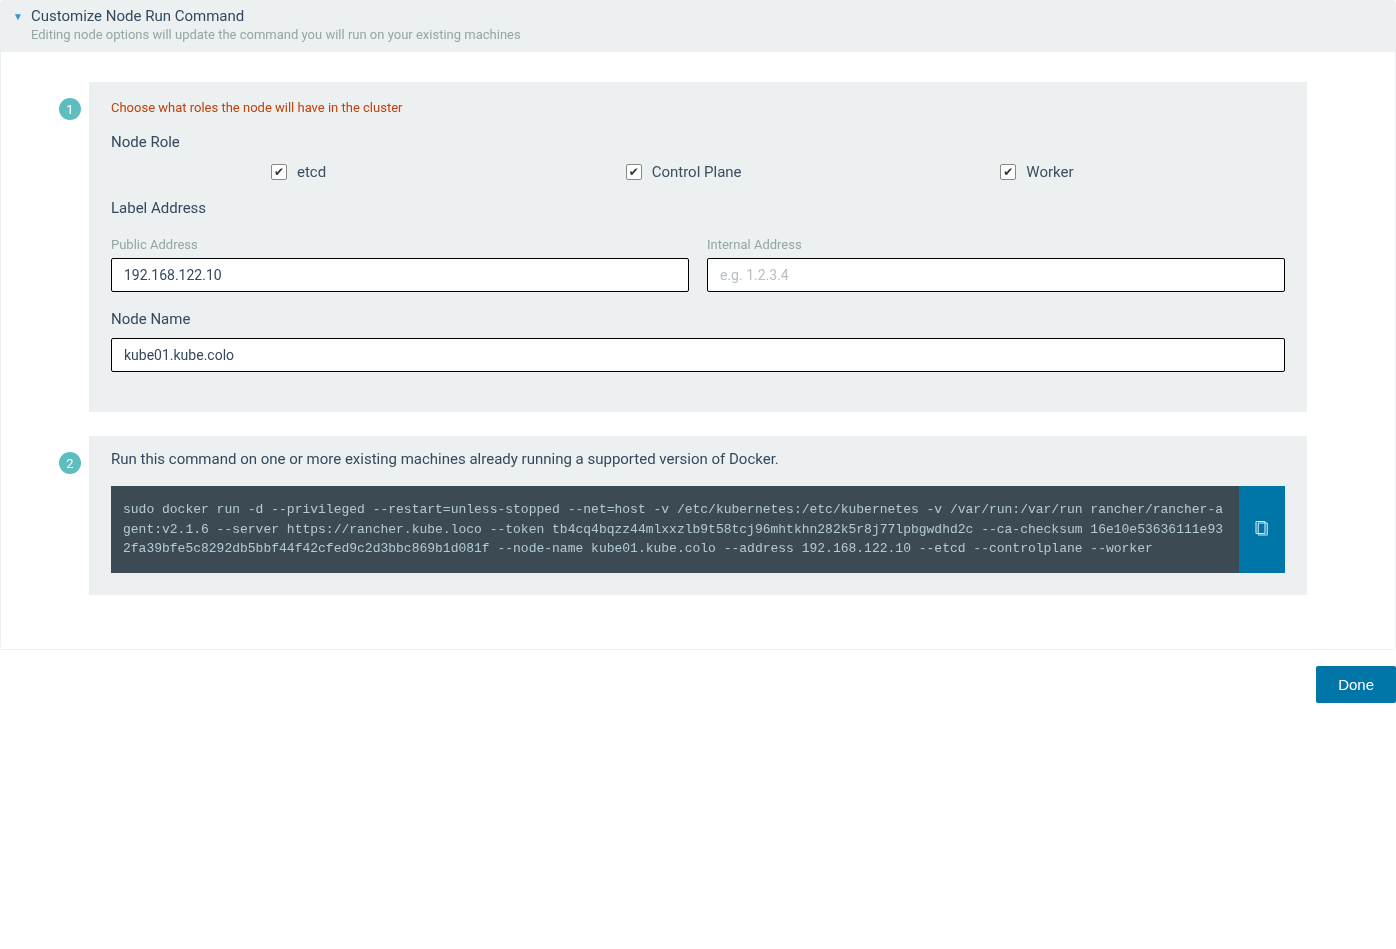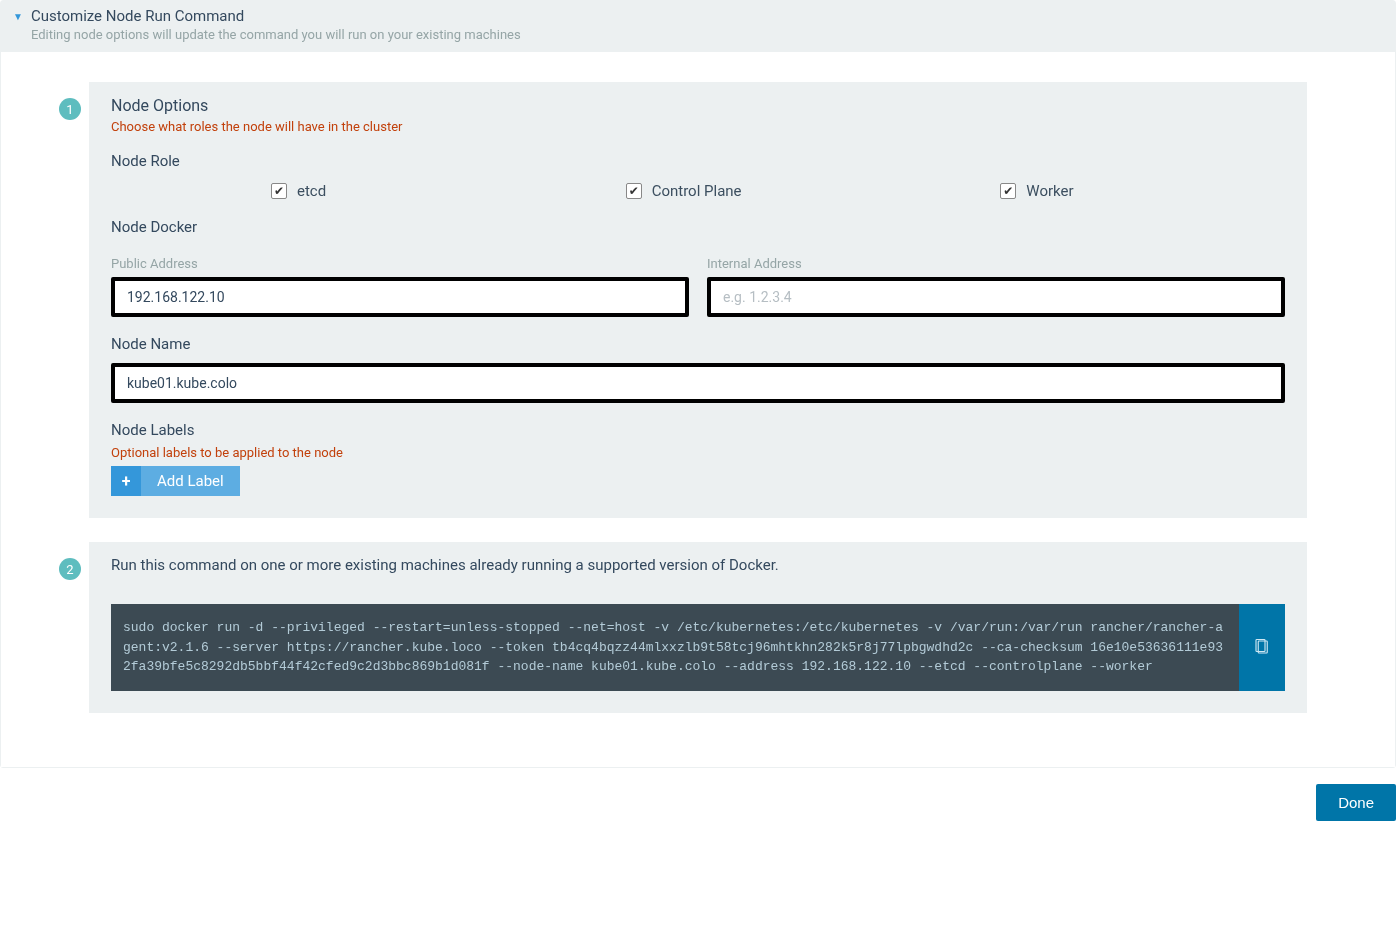--- a/index.html
+++ b/index.html
@@ -121,21 +121,21 @@
     .addr-col { flex: 1; }
     .small-label {
       font-size: 13px;
       color: #95a5a6;
       margin-bottom: 6px;
       display: block;
     }
     input[type="text"] {
       width: 100%;
       padding: 8px 12px;
-      border: 4px solid #000000;
+      border: 1px solid #000000;
       background: #fff;
       font-size: 14px;
       color: #34495e;
       outline: none;
       border-radius: 2px;
       font-family: inherit;
     }
     input[type="text"]::placeholder { color: #b6bec3; }
     .half { width: 48.7%; }
     .add-label-btn {
@@ -160,21 +160,21 @@
       color: #fff;
       padding: 6px 16px;
       font-size: 15px;
     }
     .step2-title {
       font-size: 15px;
       color: #34495e;
     }
     .cmd-row {
       display: flex;
-      margin-top: 30px;
+      margin-top: 18px;
     }
     .cmd-box {
       flex: 1;
       background: #3c4a53;
       color: #b3cbd7;
       font-family: "Courier New", Courier, monospace;
       font-size: 13px;
       padding: 14px 12px;
       line-height: 1.5;
       word-break: break-all;
@@ -216,21 +216,20 @@
       <div class="panel-subtitle">Editing node options will update the command you will run on your existing machines</div>
     </div>
   </div>
 
   <div class="panel-body">
 
     <div class="step-box">
       <div class="step-badge">1</div>
 
       <div class="section">
-        <div class="sec-title">Node Options</div>
         <div class="sec-sub">Choose what roles the node will have in the cluster</div>
       </div>
 
       <div class="section">
         <div class="field-label">Node Role</div>
         <div class="role-row">
           <div class="role-item">
             <span class="checkbox-box">✔</span>
             <span class="role-text">etcd</span>
           </div>
@@ -239,48 +238,40 @@
             <span class="role-text">Control Plane</span>
           </div>
           <div class="role-item">
             <span class="checkbox-box">✔</span>
             <span class="role-text">Worker</span>
           </div>
         </div>
       </div>
 
       <div class="section">
-        <div class="field-label">Node Docker</div>
+        <div class="field-label">Label Address</div>
         <div class="addr-row">
           <div class="addr-col">
             <span class="small-label">Public Address</span>
             <input type="text" value="192.168.122.10" style="">
           </div>
           <div class="addr-col">
             <span class="small-label">Internal Address</span>
             <input type="text" placeholder="e.g. 1.2.3.4" style="">
           </div>
         </div>
       </div>
 
       <div class="section">
         <div class="field-label">Node Name</div>
         <div style="margin-top:10px;">
           <input type="text" class="half" value="kube01.kube.colo" style="">
         </div>
       </div>
 
-      <div class="section" style="margin-bottom:0;">
-        <div class="field-label">Node Labels</div>
-        <div class="sec-sub">Optional labels to be applied to the node</div>
-        <div class="add-label-btn">
-          <span class="plus">+</span>
-          <span class="txt">Add Label</span>
-        </div>
-      </div>
     </div>
 
     <div class="step-box">
       <div class="step-badge teal2">2</div>
       <div class="step2-title">Run this command on one or more existing machines already running a supported version of Docker.</div>
       <div class="cmd-row">
         <div class="cmd-box">sudo docker run -d --privileged --restart=unless-stopped --net=host -v /etc/kubernetes:/etc/kubernetes -v /var/run:/var/run rancher/rancher-agent:v2.1.6 --server https://rancher.kube.loco --token tb4cq4bqzz44mlxxzlb9t58tcj96mhtkhn282k5r8j77lpbgwdhd2c --ca-checksum 16e10e53636111e932fa39bfe5c8292db5bbf44f42cfed9c2d3bbc869b1d081f --node-name kube01.kube.colo --address 192.168.122.10 --etcd --controlplane --worker</div>
         <div class="copy-btn">
           <svg viewBox="0 0 24 24">
             <rect x="7" y="4" width="12" height="16" rx="1"></rect>

